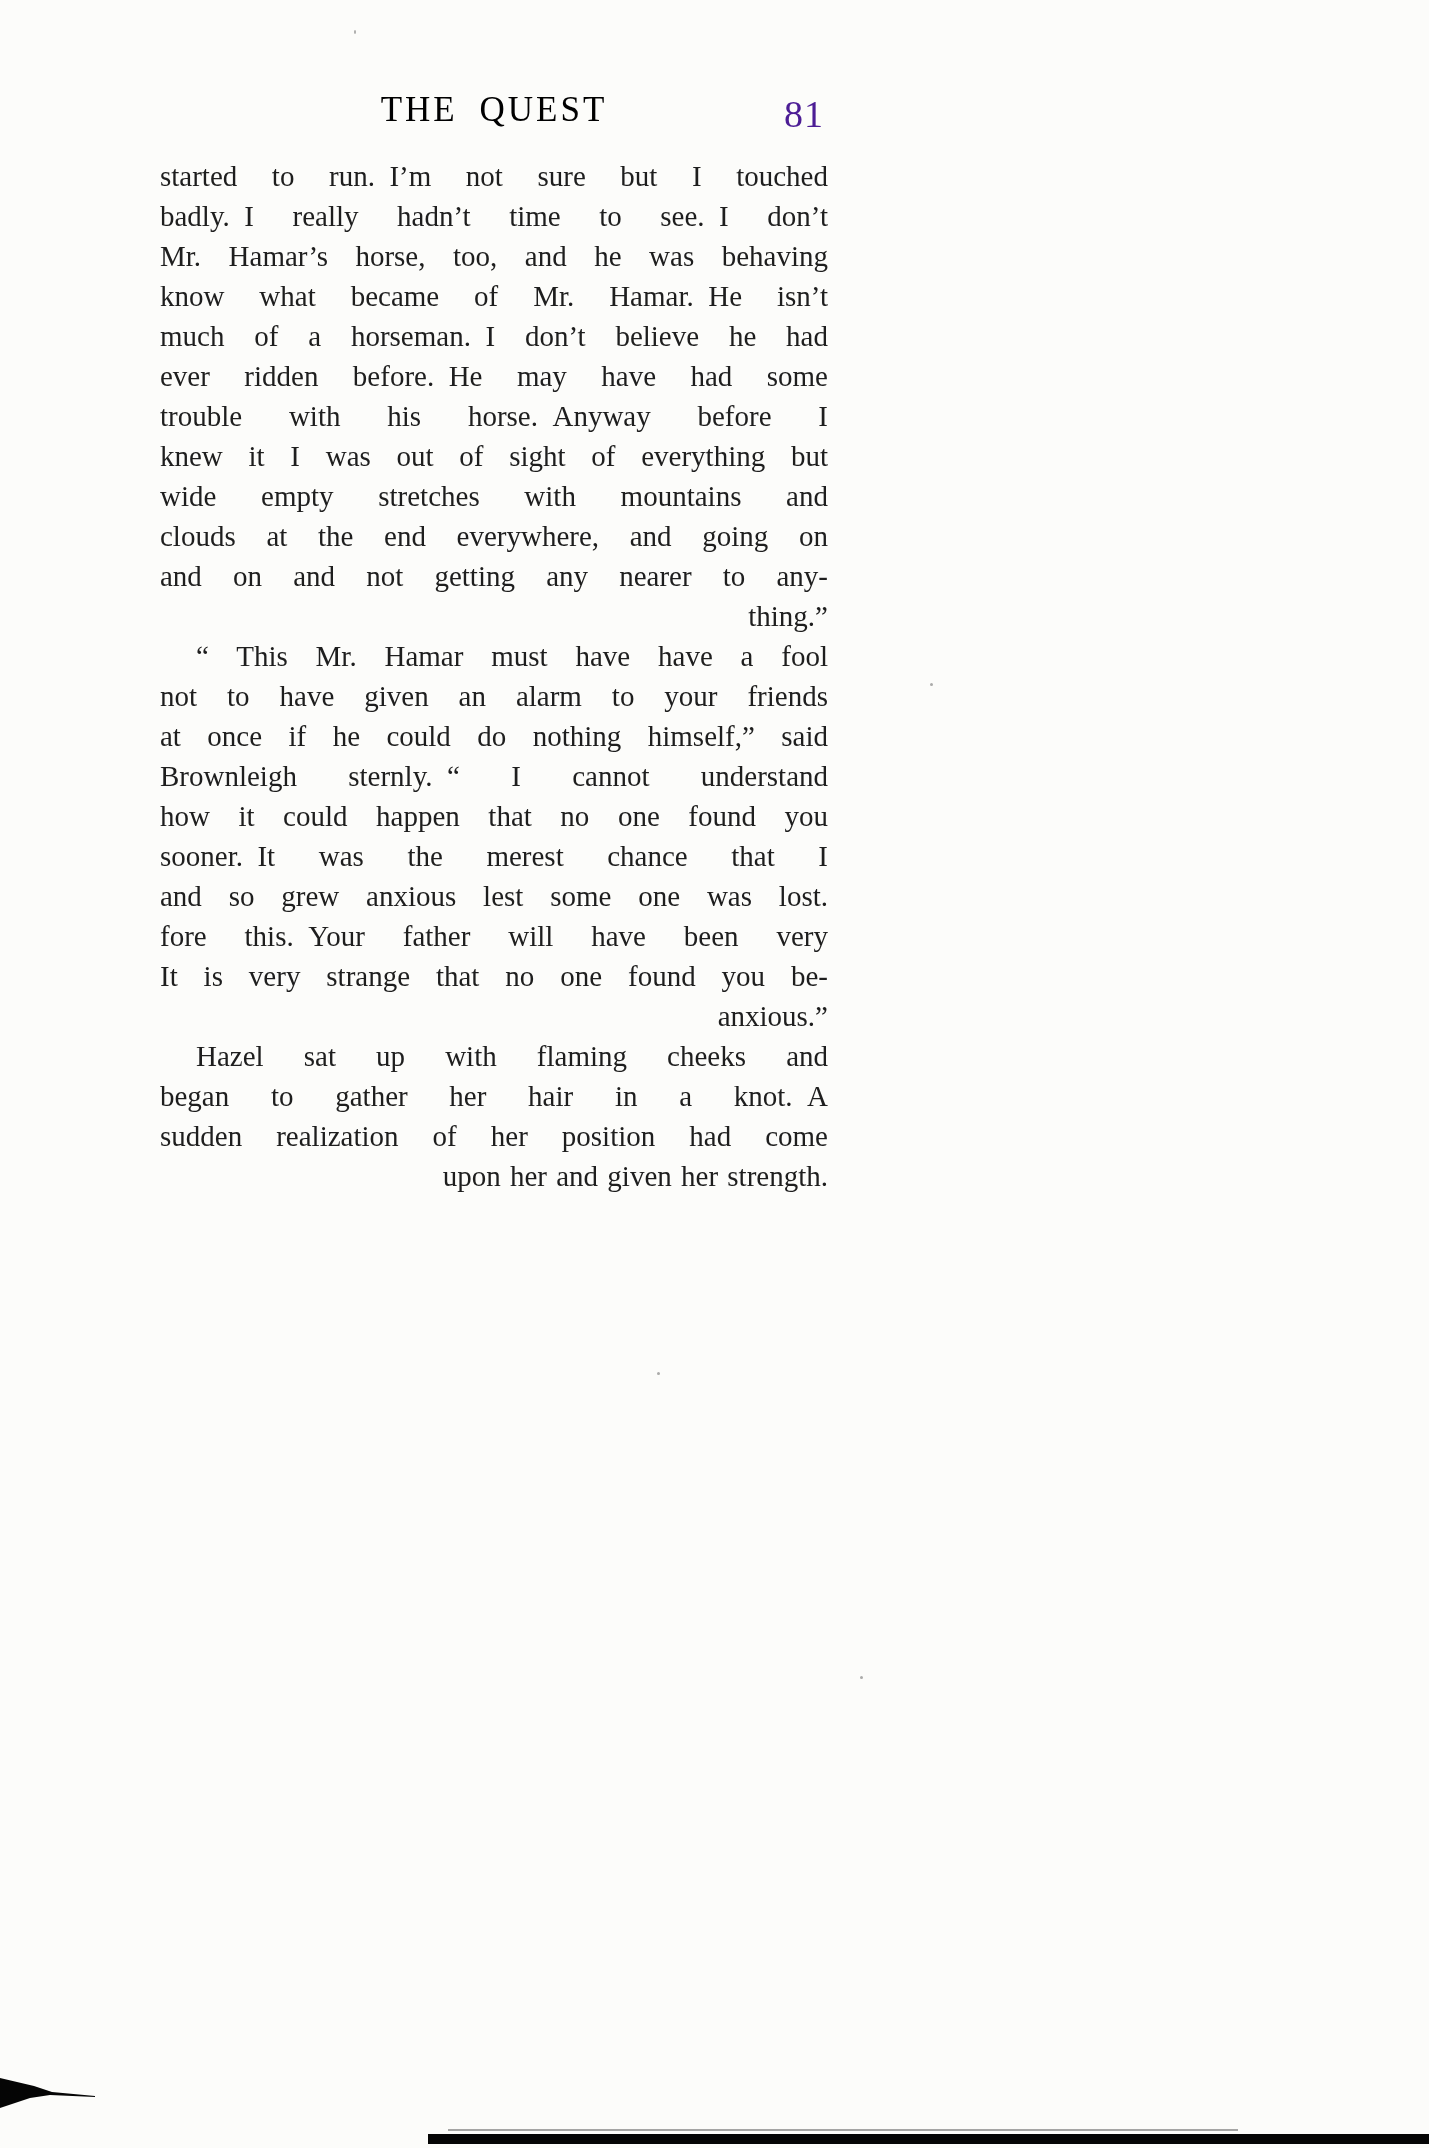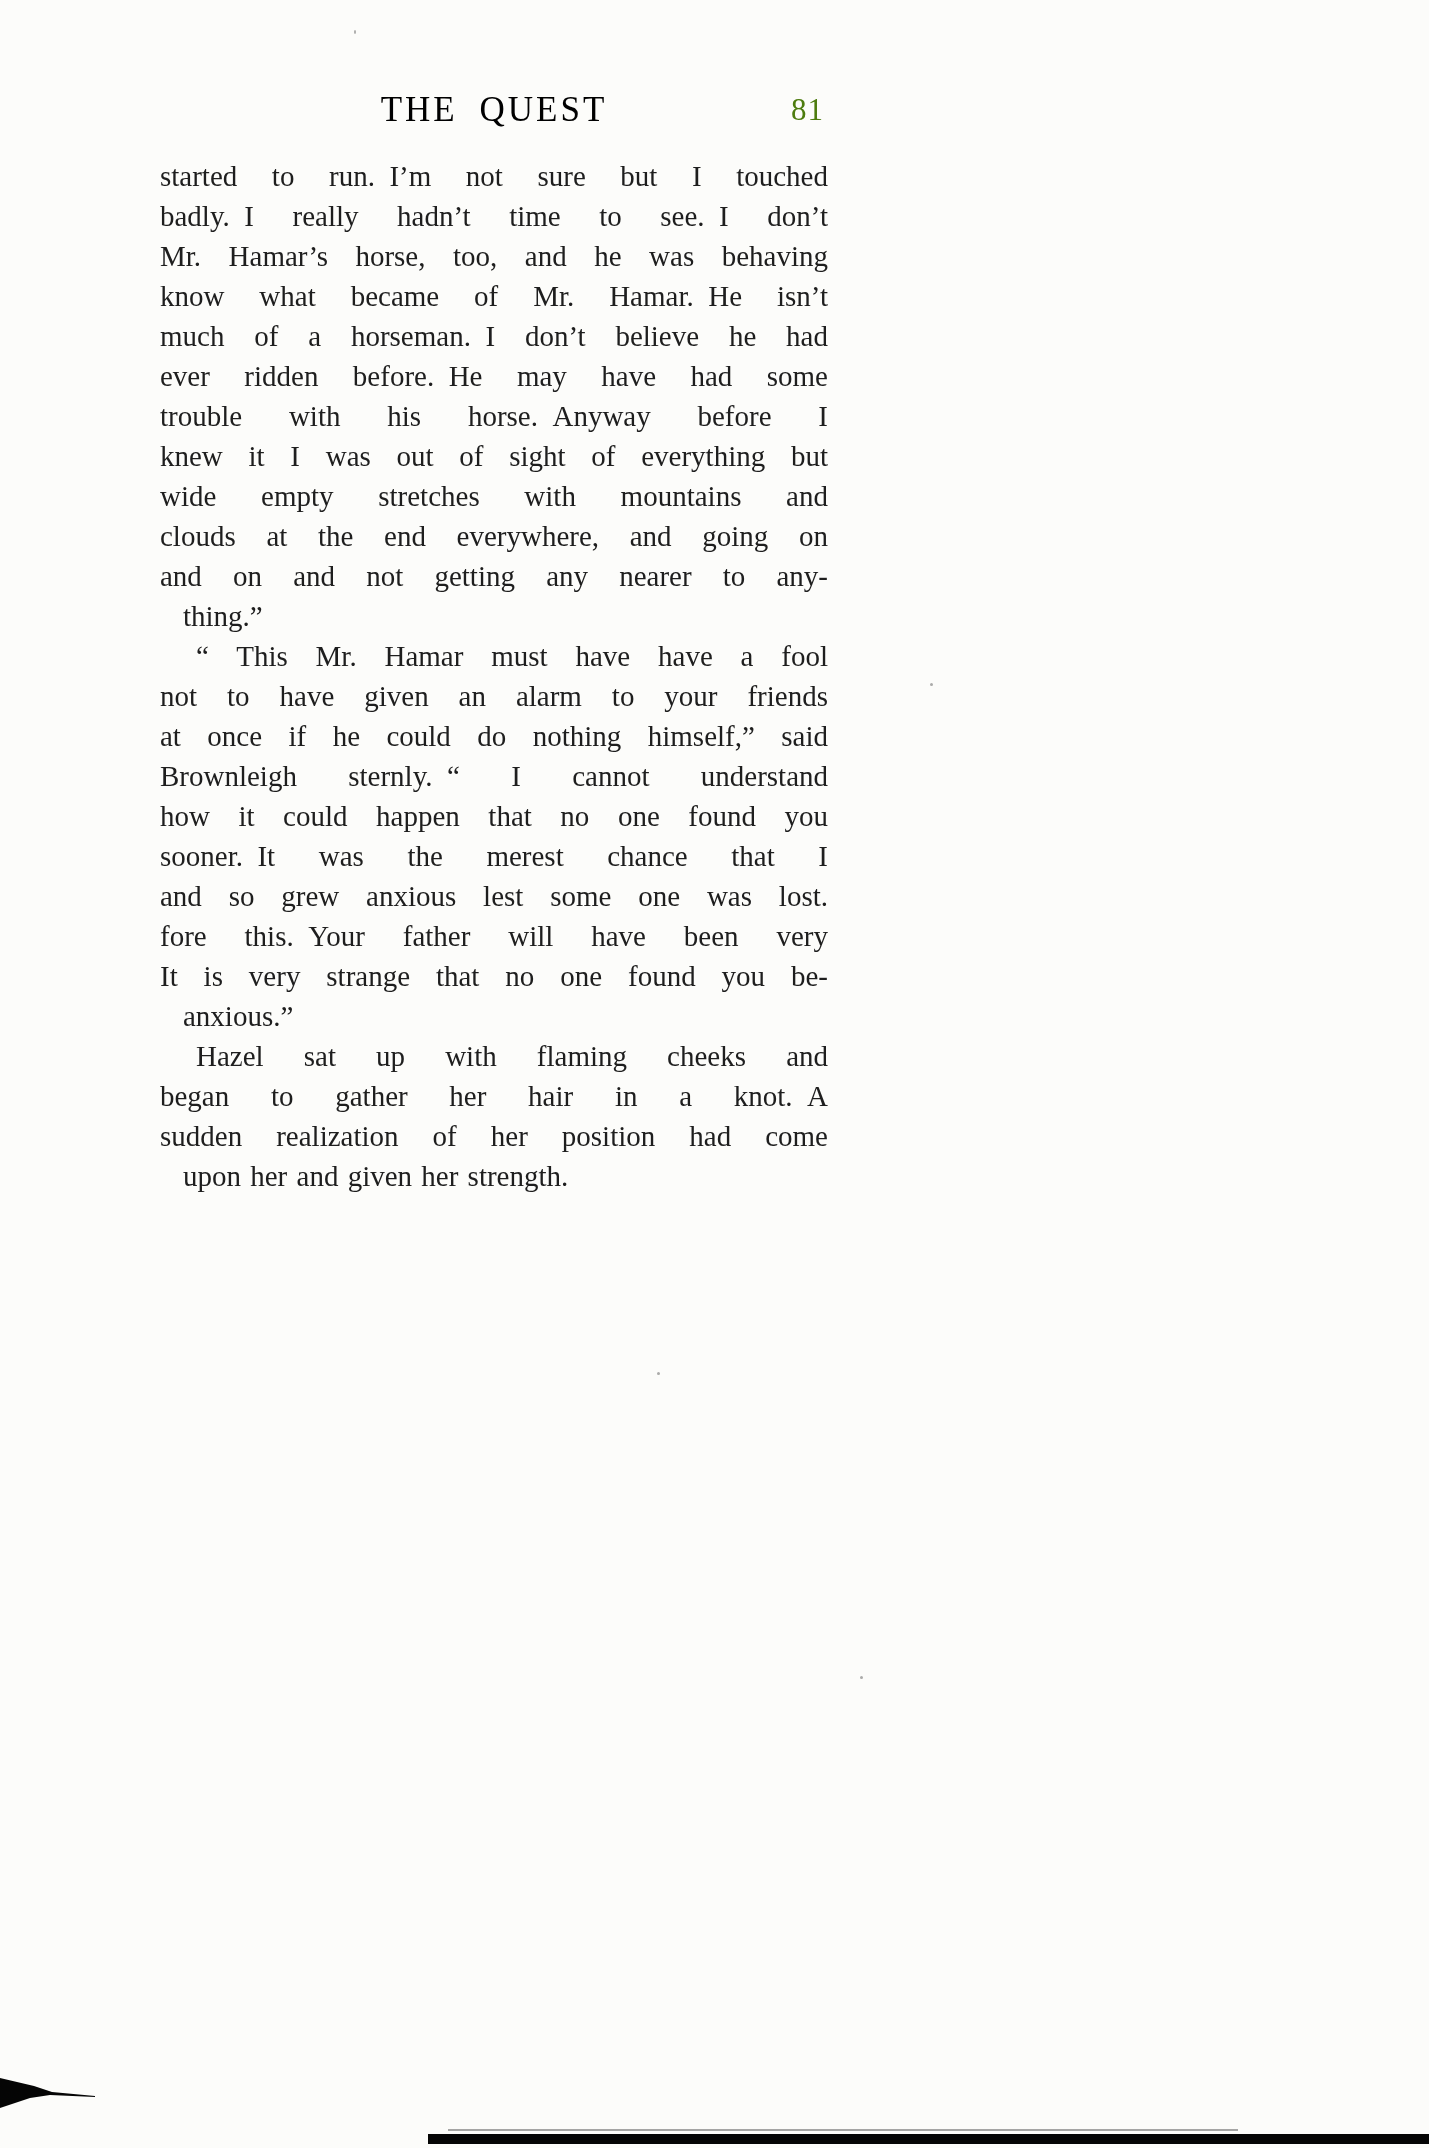--- a/index.html
+++ b/index.html
@@ -31,23 +31,23 @@
     text-align: center;
     font-size: 35px;
     letter-spacing: 3px;
     word-spacing: 10px;
     color: #000000;
   }
   .running-page-number {
     position: absolute;
     right: 4px;
     top: 2px;
-    font-size: 31px;
+    font-size: 38px;
     letter-spacing: 1px;
-    color: #4d7c0f;
+    color: #4c1d95;
   }
   
   .page-text {
     position: absolute;
     top: 156px;
     left: 160px;
     width: 668px;
   }
   .paragraph { margin: 0; }
   .line {
@@ -58,21 +58,21 @@
     line-height: 40px;
     word-spacing: 2px;
     font-family: Liberation Serif, serif;
   }
   .line::after {
     content: "";
     display: inline-block;
     width: 100%;
   }
   .line.last {
-    text-align: left;
+    text-align: right;
     margin-left: 23px;
   }
   .line.last::after { content: none; }
   .line.indent { text-indent: 36px; }
   
   .ink-blot {
     position: absolute;
     left: 0;
     top: 2076px;
     width: 100px;

